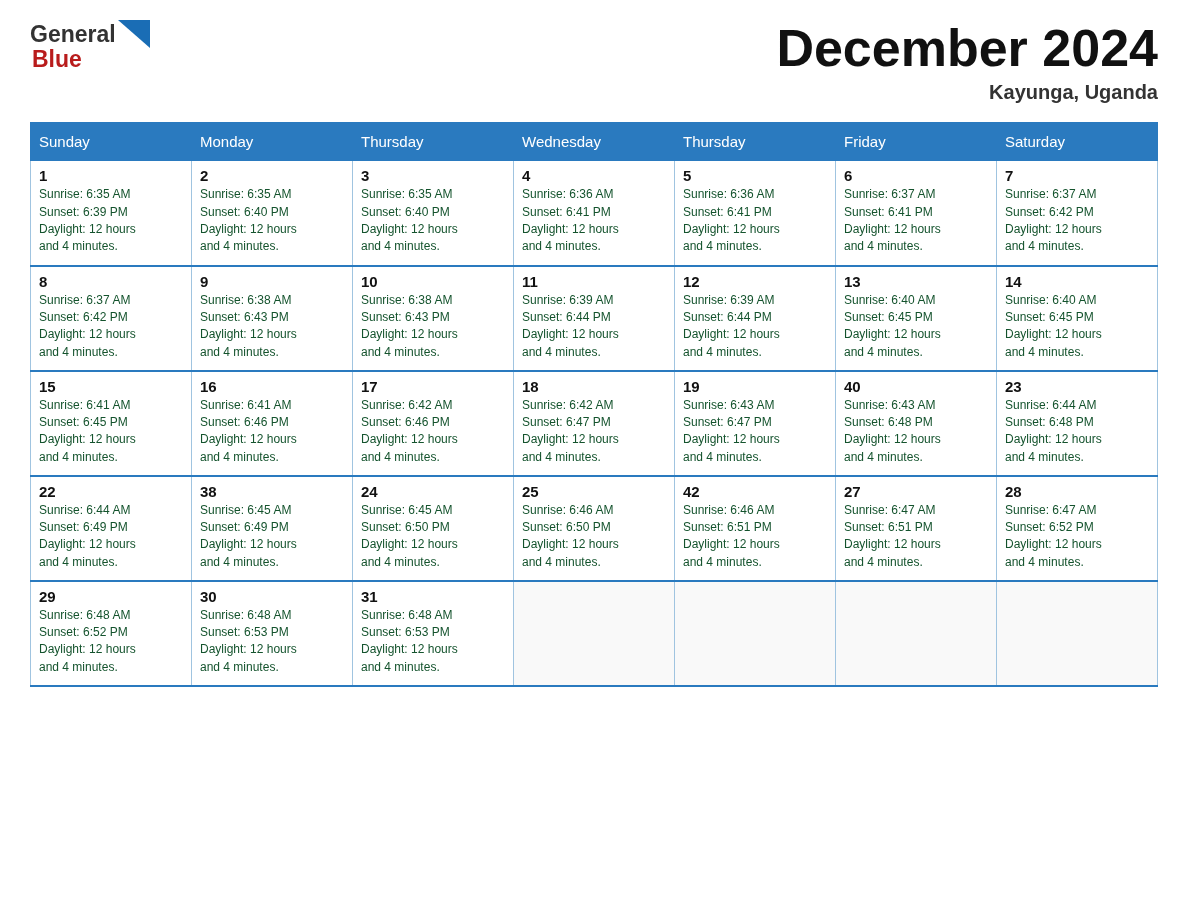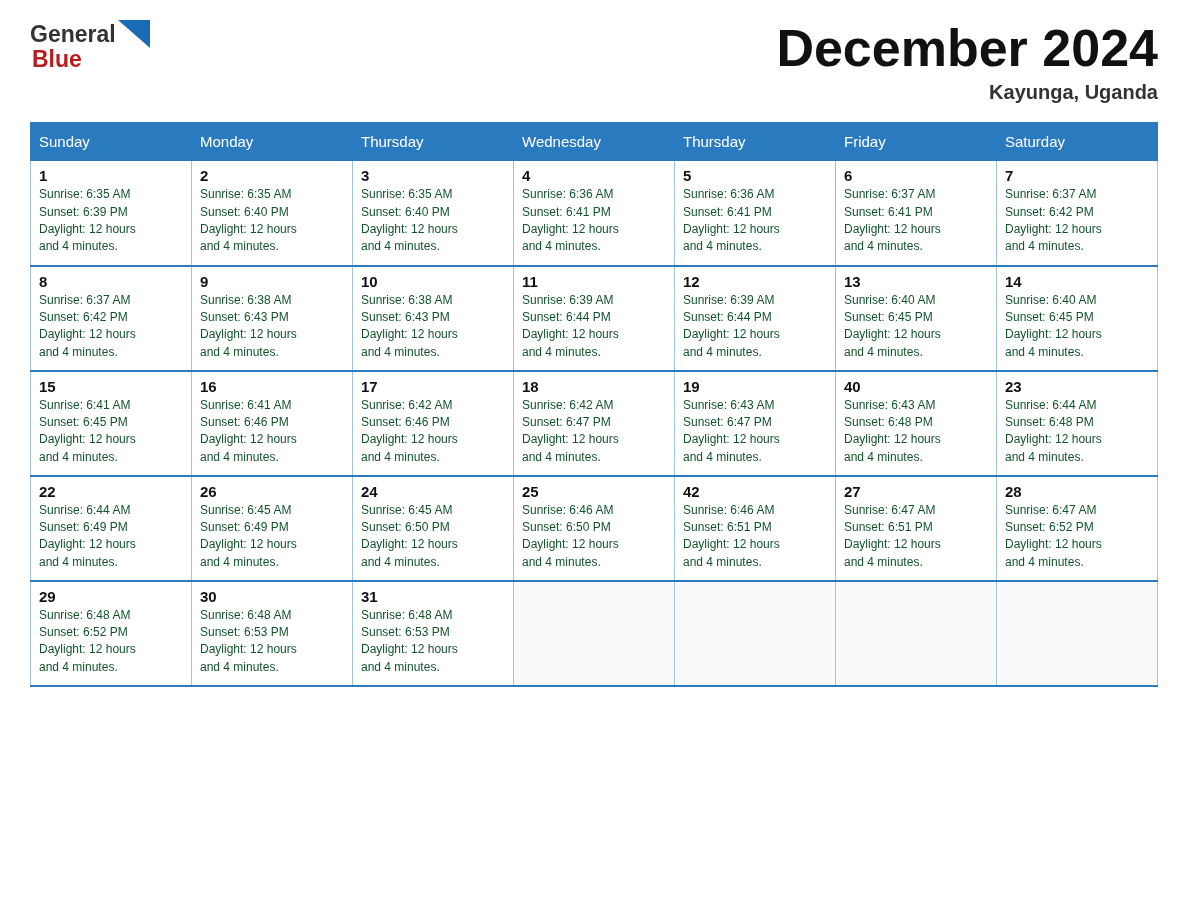--- a/index.html
+++ b/index.html
@@ -216,21 +216,21 @@
           <span class="day-num">23</span>
           <div class="day-info">Sunrise: 6:44 AM<br>Sunset: 6:48 PM<br>Daylight: 12 hours<br>and 4 minutes.</div>
         </td>
       </tr>
       <tr>
         <td>
           <span class="day-num">22</span>
           <div class="day-info">Sunrise: 6:44 AM<br>Sunset: 6:49 PM<br>Daylight: 12 hours<br>and 4 minutes.</div>
         </td>
         <td>
-          <span class="day-num">26</span>
+          <span class="day-num">38</span>
           <div class="day-info">Sunrise: 6:45 AM<br>Sunset: 6:49 PM<br>Daylight: 12 hours<br>and 4 minutes.</div>
         </td>
         <td>
           <span class="day-num">24</span>
           <div class="day-info">Sunrise: 6:45 AM<br>Sunset: 6:50 PM<br>Daylight: 12 hours<br>and 4 minutes.</div>
         </td>
         <td>
           <span class="day-num">25</span>
           <div class="day-info">Sunrise: 6:46 AM<br>Sunset: 6:50 PM<br>Daylight: 12 hours<br>and 4 minutes.</div>
         </td>

